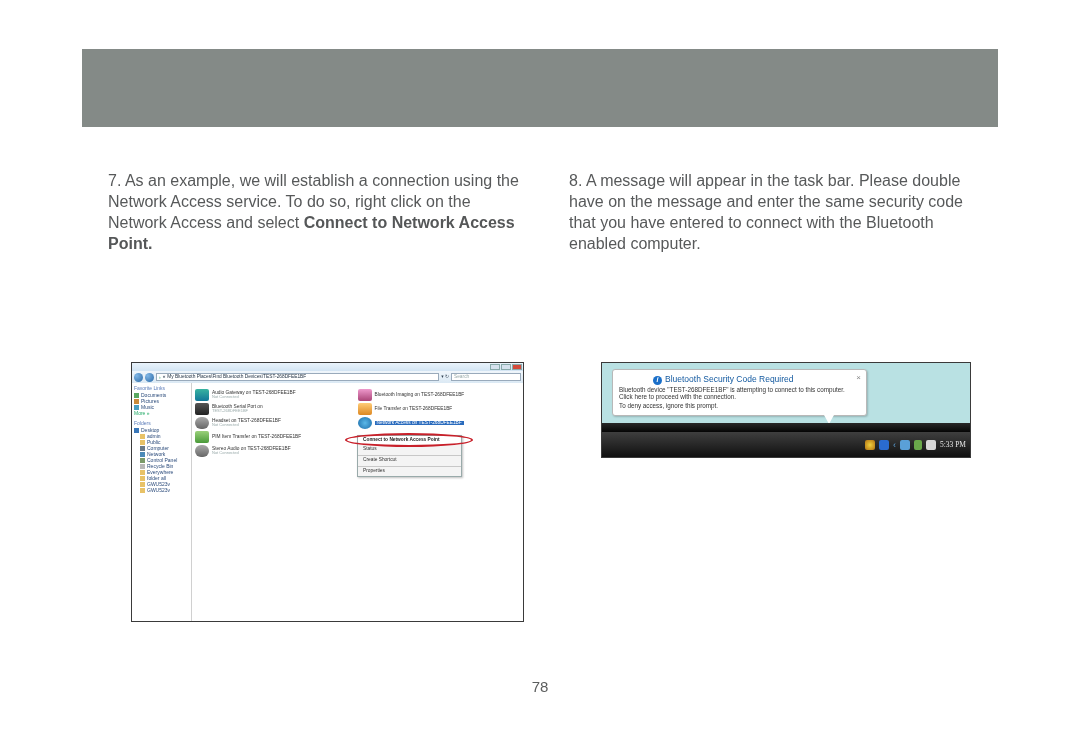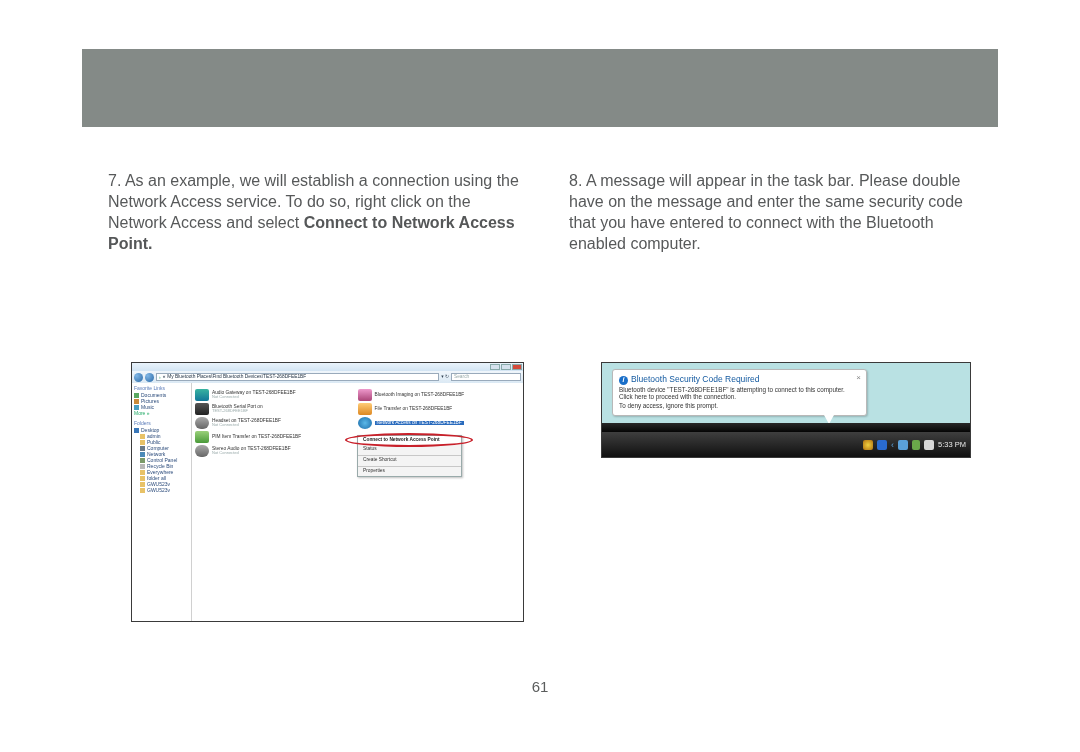--- a/index.html
+++ b/index.html
@@ -168,21 +168,21 @@
     width:255px;
     background:#fff;
     border:0.5px solid #b8b8b8;
     border-radius:3px;
     padding:4px 6px 5px 6px;
     box-shadow:1px 1px 2px rgba(0,0,0,0.2);
     font-size:7px;
     line-height:1.25;
   }
   .balloon-ttl{
-    color:#145aa0; font-size:8.5px; display:flex; align-items:flex-end; gap:3px;
+    color:#145aa0; font-size:8.5px; display:flex; align-items:flex-end; gap:3px;margin-left:34px;
   }
   .info-ic{
     width:9px;height:9px;border-radius:50%;
     background:#1a6fc9;color:#fff;
     display:flex;align-items:center;justify-content:center;
     font-weight:bold;font-size:7px;font-style:italic;
   }
   .balloon-x{position:absolute; right:5px; top:3px; color:#888; font-size:8px;}
   .balloon-txt{color:#333; margin-top:1px; font-size:6.3px;}
   .balloon-tail{
@@ -205,21 +205,21 @@
     position:absolute; left:0; bottom:25px; width:100%; height:9px;
     background:linear-gradient(#282828,#050505);
   }
   .tray-ic{width:10px;height:10px;border-radius:2px;}
   .tray-ic.shield{background:radial-gradient(circle,#f0d040,#b07010);}
   .tray-ic.bt{background:#2a6bd0;}
   .tray-ic.net{background:#5aa0d8;}
   .tray-ic.btr{background:#6aa84a;width:8px;}
   .tray-ic.vol{background:#d8d8d8;}
   .tray-arrow{color:#5aa0d8;font-size:9px;}
-  .clock{font-size:7.5px;}
+  .clock{font-size:7.5px;font-family:Liberation Serif, serif;}
   
   .page-num{
     position:absolute;
     bottom:57px;
     width:100%;
     text-align:center;
     font-size:15px;
     color:#5b5d5d;
   }
 </style>
@@ -412,13 +412,13 @@
     <div class="tray-ic shield"></div>
     <div class="tray-ic bt"></div>
     <span class="tray-arrow">‹</span>
     <div class="tray-ic net"></div>
     <div class="tray-ic btr"></div>
     <div class="tray-ic vol"></div>
     <span class="clock">5:33 PM</span>
   </div>
 </div>
 
-<div class="page-num">61</div>
+<div class="page-num">78</div>
 
 </body></html>

